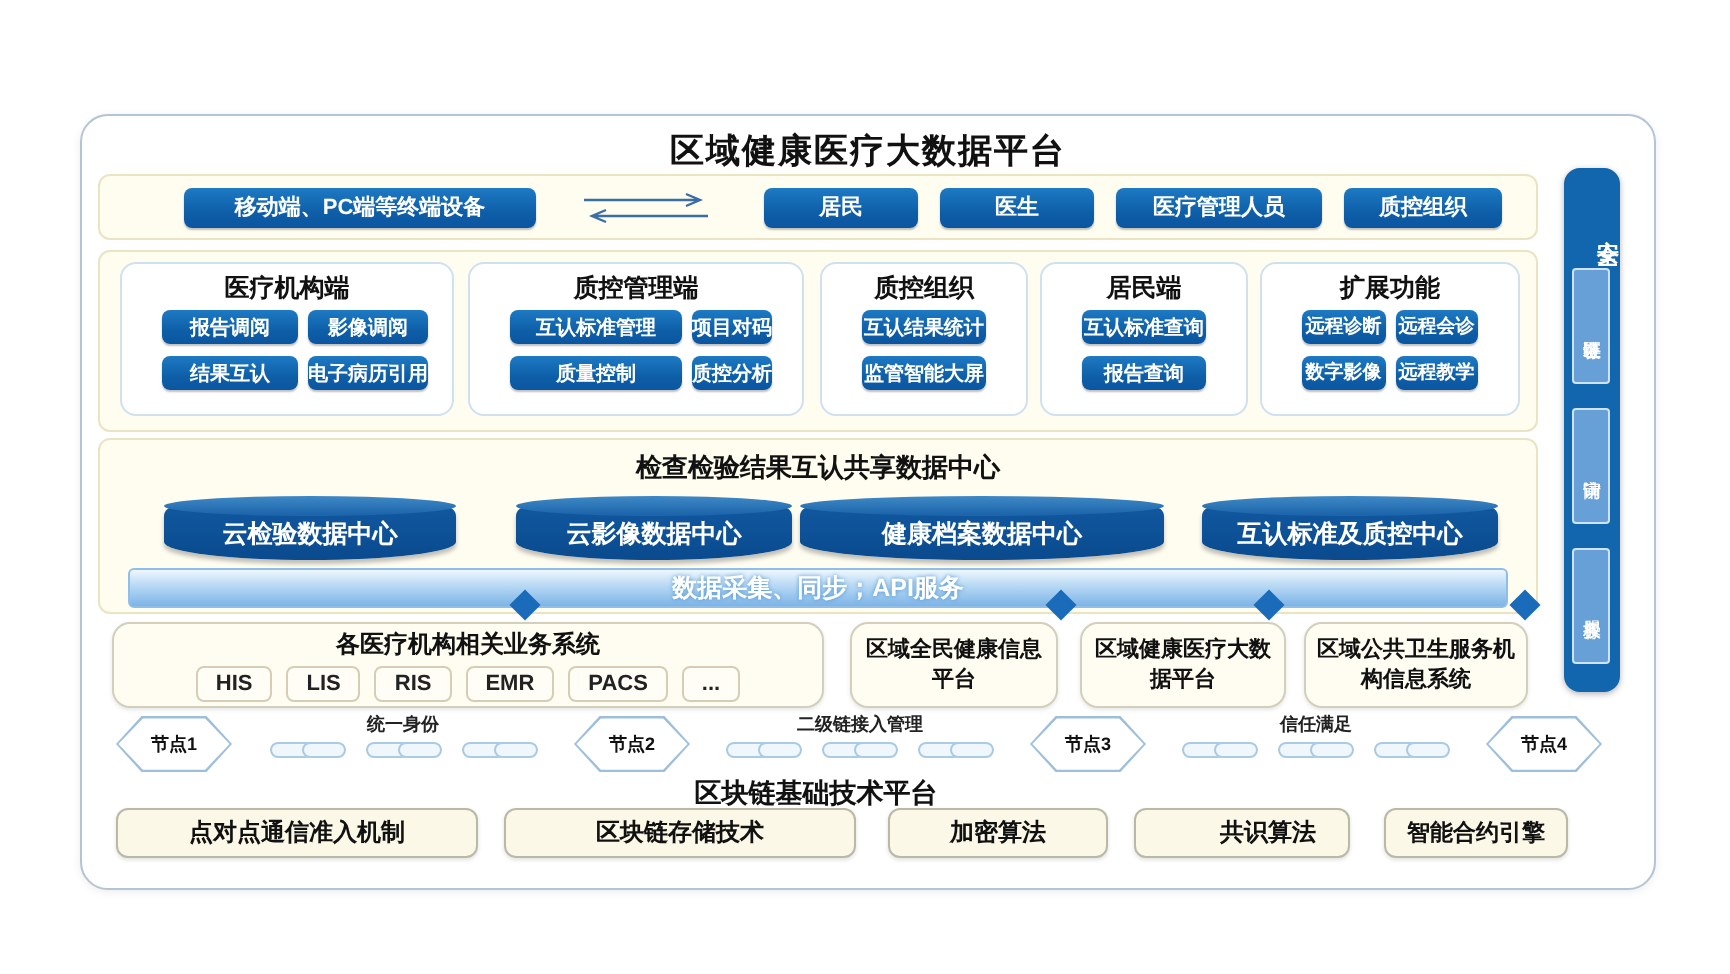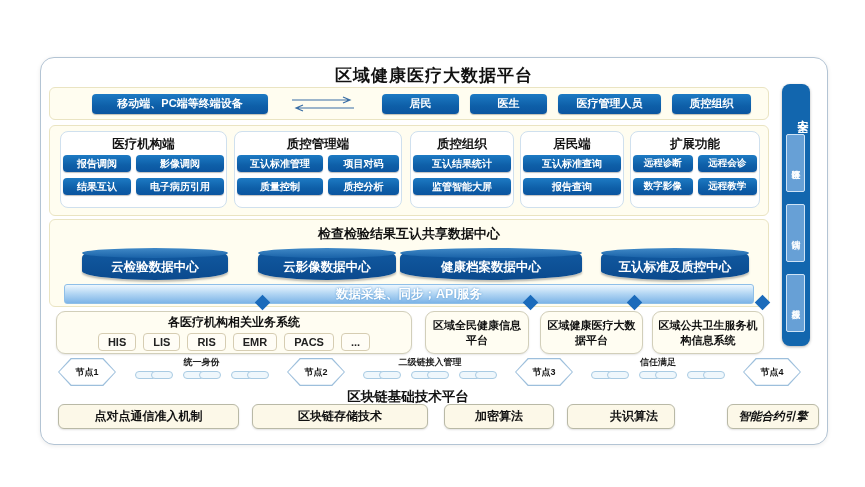--- a/index.html
+++ b/index.html
@@ -17,21 +17,21 @@
   
   .bbtn{background:linear-gradient(180deg,#1d7ac3 0%,#0e5fa8 60%,#0b55a0 100%);color:#fff;
         border-radius:4px;display:flex;align-items:center;justify-content:center;
         font-size:11px;font-weight:bold;white-space:nowrap;box-shadow:0 1px 1px rgba(0,0,0,.25);}
   .device{width:176px;height:20px;margin-left:42px;text-align:center;}
   .arrows{margin:0 24px 0 20px;}
   .user{height:20px;margin-right:11px;}
   .u0{width:77px;}.u1{width:77px;}.u2{width:103px;}.u3{width:79px;}
   
   .panel{position:absolute;top:5px;height:77px;background:#fff;border:1px solid #cfe0ee;
-         border-radius:8px;box-sizing:border-box;padding:3px 2px;}
+         border-radius:8px;box-sizing:border-box;padding:3px 20px;}
   .p0{left:10px;width:167px;}.p1{left:184px;width:168px;}.p2{left:360px;width:104px;}
   .p3{left:470px;width:104px;}.p4{left:580px;width:130px;}
   .panel-title{text-align:center;font-size:12.5px;font-weight:bold;height:18px;line-height:18px;}
   .pgrid{display:grid;gap:6px 5px;margin-top:2px;}
   .g0{grid-template-columns:68px 1fr;}
   .g1{grid-template-columns:86px 1fr;}
   .gs{grid-template-columns:1fr;text-align:right;}
   .g4{grid-template-columns:1fr 1fr;}
   .pbtn{height:17px;font-size:10px;border-radius:4px;}
   .p4 .pbtn{font-size:9.5px;}
@@ -77,21 +77,21 @@
   .links{display:flex;align-items:center;margin-top:2px;}
   .lk{width:22px;height:8px;border:1.5px solid #a9cbe3;background:#eff7fc;border-radius:5px;box-sizing:border-box;}
   .lk+.lk{margin-left:-6px;}
   .lgap{width:10px;}
   .bc-title{position:absolute;top:330px;left:8px;width:718px;text-align:center;
        font-size:13.5px;font-weight:bold;}
   .bot{position:absolute;top:346px;height:25px;background:#fcf8e8;border:1px solid #b9b9a6;border-radius:6px;
        display:flex;align-items:center;justify-content:center;font-size:12px;font-weight:bold;
        box-sizing:border-box;box-shadow:0 1px 2px rgba(0,0,0,.12);}
   .b0{left:17px;width:181px;}.b1{left:211px;width:176px;}.b2{left:403px;width:110px;}
-  .b3{left:526px;width:108px;padding-left:26px;}.b4{left:686px;width:92px;font-size:11.5px;font-style:italic;}
+  .b3{left:526px;width:108px;padding-left:26px;}.b4{left:651px;width:92px;font-size:11.5px;}
   
   .sec-bar{position:absolute;left:741px;top:26px;width:28px;height:262px;background:#1266ae;
        border-radius:8px;box-shadow:0 1px 3px rgba(0,0,0,.3);}
   .sec-title{position:absolute;top:12px;left:0;width:100%;display:flex;justify-content:center;
        writing-mode:vertical-rl;text-orientation:upright;color:#fff;font-size:11px;font-weight:bold;
        letter-spacing:2px;height:34px;}
   .sec-item{position:absolute;left:4px;width:19px;height:58px;background:#67a0d6;border:1px solid #cfe3f5;
        border-radius:2px;display:flex;align-items:center;justify-content:center;
        writing-mode:vertical-rl;text-orientation:upright;color:#fff;font-size:9px;letter-spacing:0;box-sizing:border-box;}
   .s0{top:50px;}.s1{top:120px;}.s2{top:190px;}

